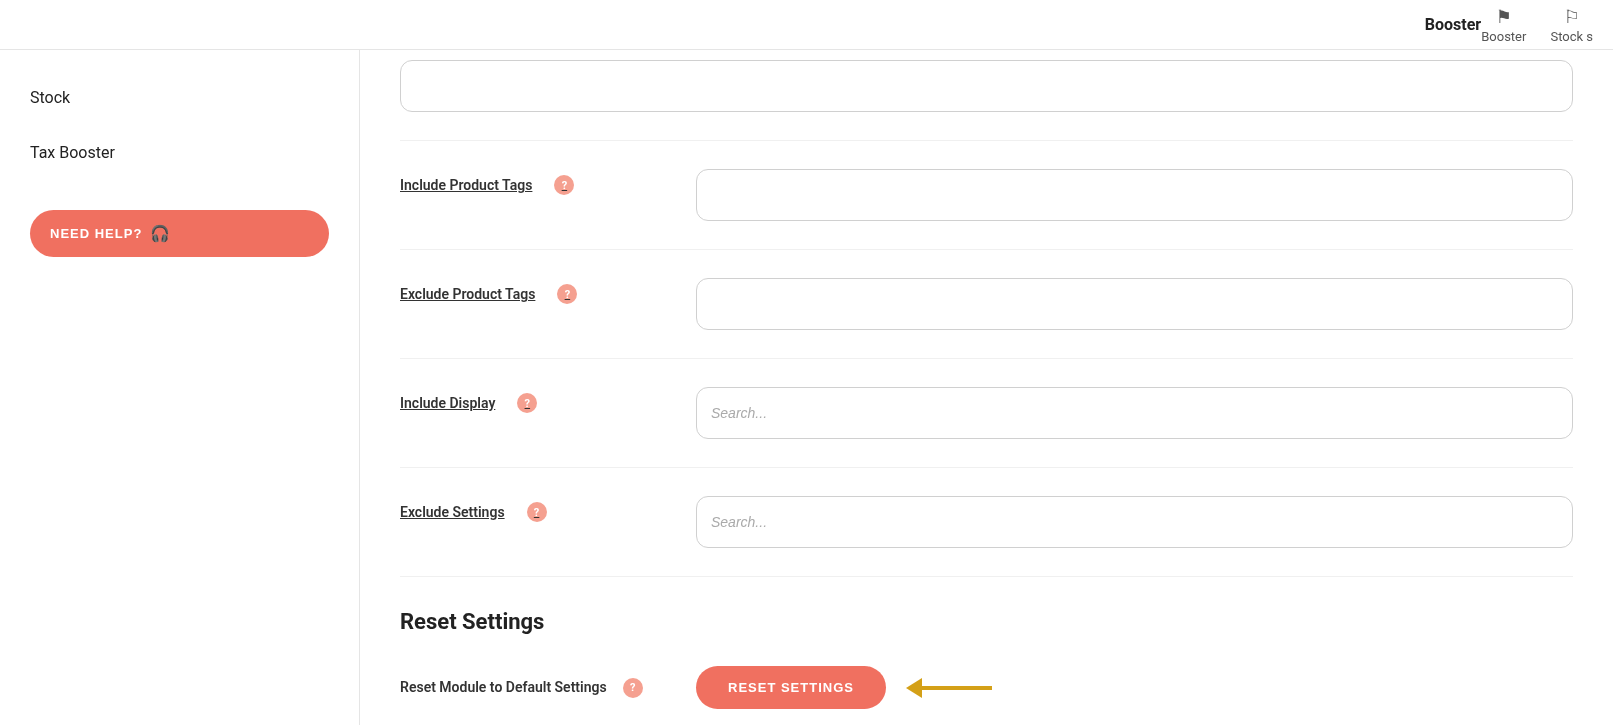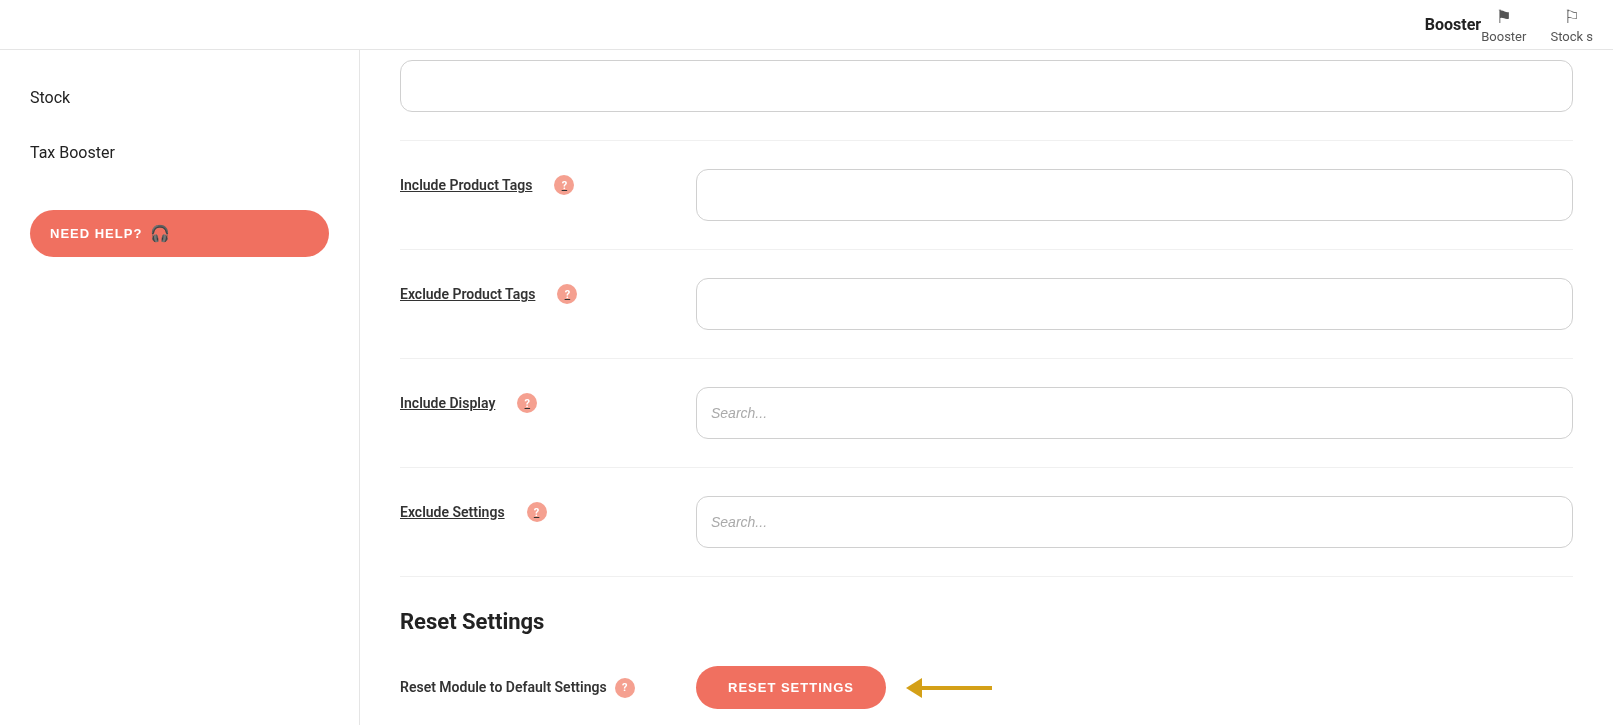--- a/index.html
+++ b/index.html
@@ -172,21 +172,21 @@
       align-items: center;
       padding: 24px 0;
       border-bottom: 1px solid #f0f0f0;
       gap: 16px;
     }
     .reset-label-area {
       width: 280px;
       min-width: 280px;
       display: flex;
       align-items: center;
-      gap: 8px;
+      gap: 16px;
     }
     .reset-label {
       font-size: 14px;
       font-weight: 600;
       color: #333;
       line-height: 1.4;
     }
     .reset-action-area {
       display: flex;
       align-items: center;

